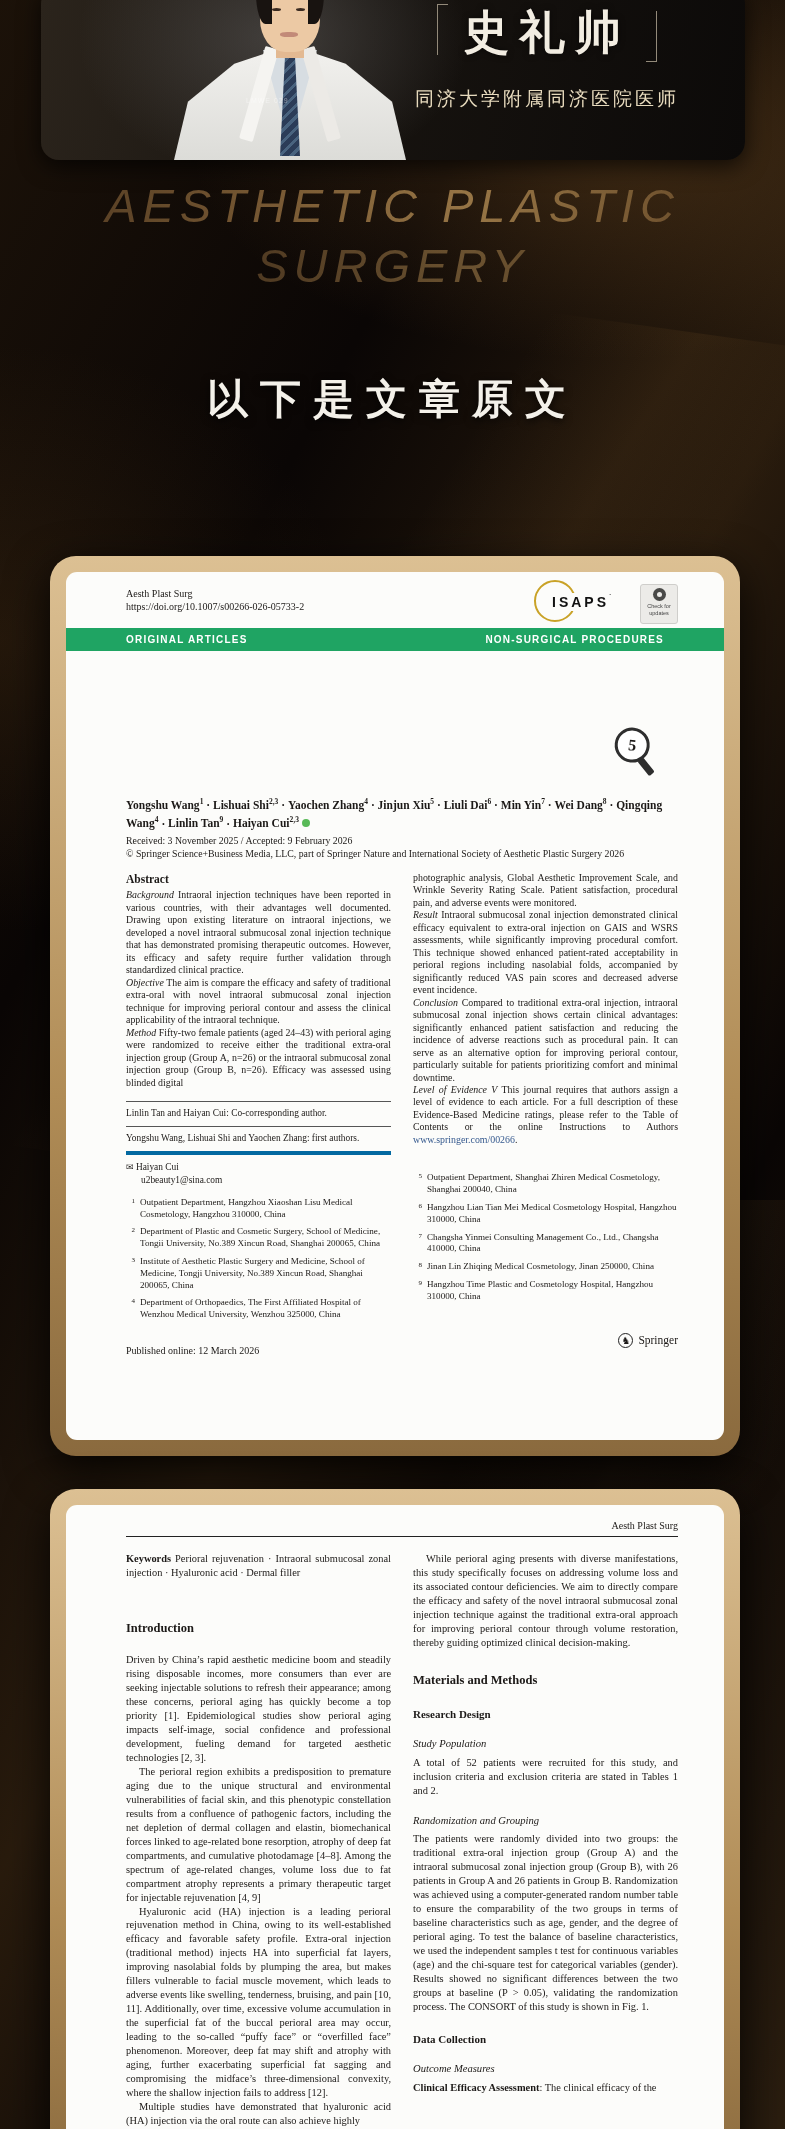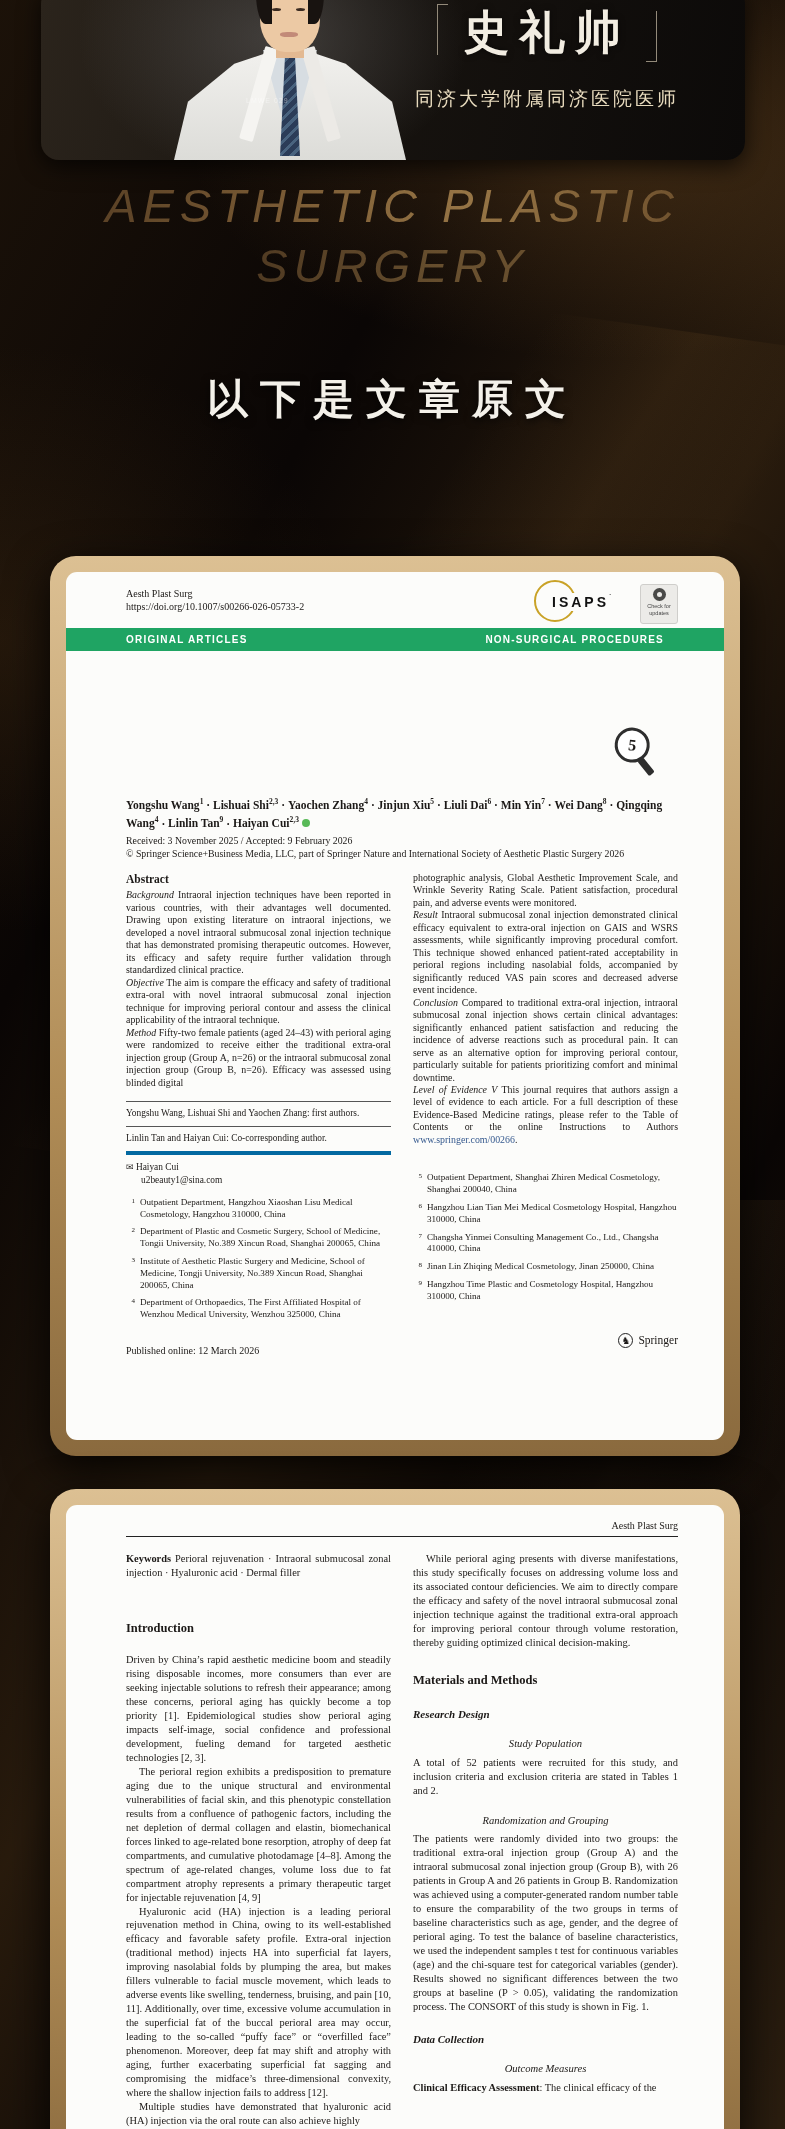--- a/index.html
+++ b/index.html
@@ -114,25 +114,25 @@
   .springer { display:flex; justify-content:flex-end; align-items:center; gap:5px; margin-top:30px; font-size:11.5px; }
   .springer-glyph { width:15px; height:15px; border:1.2px solid #222; border-radius:50%; font-size:10px; line-height:13px; text-align:center; }
 
   .p2-head { position:absolute; right:46px; top:15px; font-size:10px; }
   .p2-rule { position:absolute; left:60px; right:46px; top:31px; border-top:1.6px solid #222; }
   .p2-cols { position:absolute; left:60px; top:47px; right:46px; display:flex; gap:22px; }
   .col2 { flex:1; font-size:10.4px; line-height:1.345; text-align:justify; }
   .kw-p { margin-bottom:0; }
   .h1 { font-family:"Liberation Serif",serif; font-weight:bold; font-size:12.5px; text-align:left; }
   .h2 { font-weight:bold; font-size:11px; text-align:left; }
-  .h3 { font-style:italic; font-size:10.6px; text-align:center; }
+  .h3 { font-style:italic; font-size:10.6px; text-align:left; }
   .intro-h { margin-top:40px; }
   .body-p { margin-top:0; }
   .body-p.indent { text-indent:13px; } .mt14 { margin-top:4px; } .mt16 { margin-top:16px; }
-  .mt18 { margin-top:18px;font-style:italic; } .mt22 { margin-top:22px; } .mt26 { margin-top:26px; }
+  .mt18 { margin-top:18px; } .mt22 { margin-top:22px; } .mt26 { margin-top:26px; }
 </style>
 </head>
 <body>
 
 <div class="streak streak1"></div>
 <div class="streak streak2"></div>
 
 <div class="banner-card">
   <div class="doctor">
     <div class="coat"></div>
@@ -185,22 +185,22 @@
 
     <div class="p1-cols">
       <div class="col">
         <div class="abs-heading">Abstract</div>
         <div>
             <p class="abs-p"><i>Background</i> Intraoral injection techniques have been reported in various countries, with their advantages well documented. Drawing upon existing literature on intraoral injections, we developed a novel intraoral submucosal zonal injection technique that has demonstrated promising therapeutic outcomes. However, its efficacy and safety require further validation through standardized clinical practice.</p>
             <p class="abs-p"><i>Objective</i> The aim is compare the efficacy and safety of traditional extra-oral with novel intraoral submucosal zonal injection technique for improving perioral contour and assess the clinical applicability of the intraoral technique.</p>
             <p class="abs-p"><i>Method</i> Fifty-two female patients (aged 24–43) with perioral aging were randomized to receive either the traditional extra-oral injection group (Group A, n=26) or the intraoral submucosal zonal injection group (Group B, n=26). Efficacy was assessed using blinded digital</p>
           </div>
         <div class="fn-block">
+            <div class="fnote">Linlin Tan and Haiyan Cui: Co-corresponding author.</div>
             <div class="fnote">Yongshu Wang, Lishuai Shi and Yaochen Zhang: first authors.</div>
-            <div class="fnote">Linlin Tan and Haiyan Cui: Co-corresponding author.</div>
           </div>
         <div class="corr">
           <div><span class="mail-icon">✉</span>
             <span>Haiyan Cui</span></div>
           <div class="corr-email">u2beauty1@sina.com</div>
         </div>
         <div class="affils">
             <div class="affil">
               <sup>1</sup>
               <span>Outpatient Department, Hangzhou Xiaoshan Lisu Medical Cosmetology, Hangzhou 310000, China</span>

